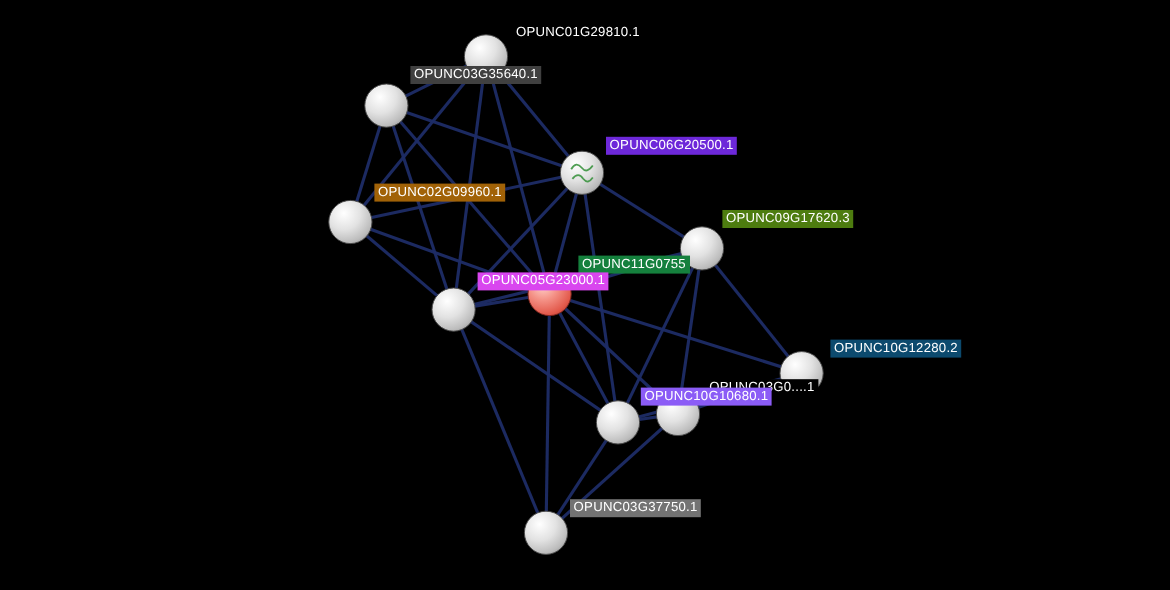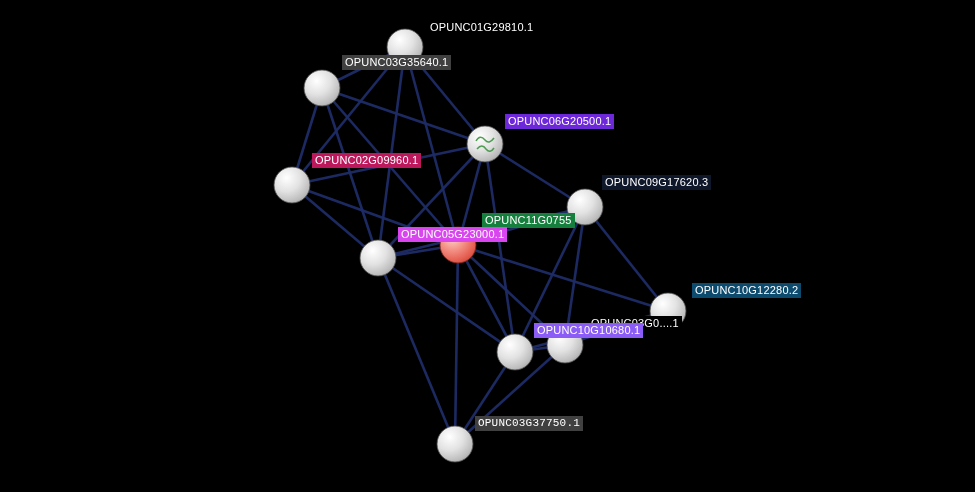--- a/index.html
+++ b/index.html
@@ -104,22 +104,22 @@
         <circle cx="668" cy="311" r="18" fill="url(#grad-default)" stroke="#4a4a4a" stroke-width="0.8"></circle>
         <circle cx="565" cy="345" r="18" fill="url(#grad-default)" stroke="#4a4a4a" stroke-width="0.8"></circle>
         <circle cx="515" cy="352" r="18" fill="url(#grad-default)" stroke="#4a4a4a" stroke-width="0.8"></circle>
         <circle cx="455" cy="444" r="18" fill="url(#grad-default)" stroke="#4a4a4a" stroke-width="0.8"></circle>
       </g>
   </svg>
   <div id="labels-layer">
       <div class="node-label" style="left: 427px; top: 20px; color: rgb(255, 255, 255); background: rgb(0, 0, 0);">OPUNC01G29810.1</div>
       <div class="node-label" style="left: 342px; top: 55px; color: rgb(255, 255, 255); background: #404040;">OPUNC03G35640.1</div>
       <div class="node-label" style="left: 505px; top: 114px; color: rgb(255, 255, 255); background: #6d28d9;">OPUNC06G20500.1</div>
-      <div class="node-label" style="left: 312px; top: 153px; color: rgb(255, 255, 255); background: #be185d;">OPUNC02G09960.1</div>
-      <div class="node-label" style="left: 602px; top: 175px; color: rgb(255, 255, 255); background: #0f172a;">OPUNC09G17620.3</div>
+      <div class="node-label" style="left: 312px; top: 153px; color: rgb(255, 255, 255); background: #a16207;">OPUNC02G09960.1</div>
+      <div class="node-label" style="left: 602px; top: 175px; color: rgb(255, 255, 255); background: #4d7c0f;">OPUNC09G17620.3</div>
       <div class="node-label" style="left: 482px; top: 213px; color: rgb(255, 255, 255); background: #15803d;">OPUNC11G0755</div>
       <div class="node-label" style="left: 398px; top: 227px; color: rgb(255, 255, 255); background: #d946ef;">OPUNC05G23000.1</div>
       <div class="node-label" style="left: 692px; top: 283px; color: rgb(255, 255, 255); background: #0c4a6e;">OPUNC10G12280.2</div>
       <div class="node-label" style="left: 588px; top: 316px; color: rgb(255, 255, 255); background: rgb(0, 0, 0);">OPUNC03G0....1</div>
       <div class="node-label" style="left: 534px; top: 323px; color: rgb(255, 255, 255); background: #8b5cf6;">OPUNC10G10680.1</div>
-      <div class="node-label" style="left: 475px; top: 416px; color: rgb(255, 255, 255); background: #404040; font-family: Liberation Mono, monospace;">OPUNC03G37750.1</div>
+      <div class="node-label" style="left: 475px; top: 416px; color: rgb(255, 255, 255); background: #737373;">OPUNC03G37750.1</div>
     </div>
 </div>
 
 </body></html>

